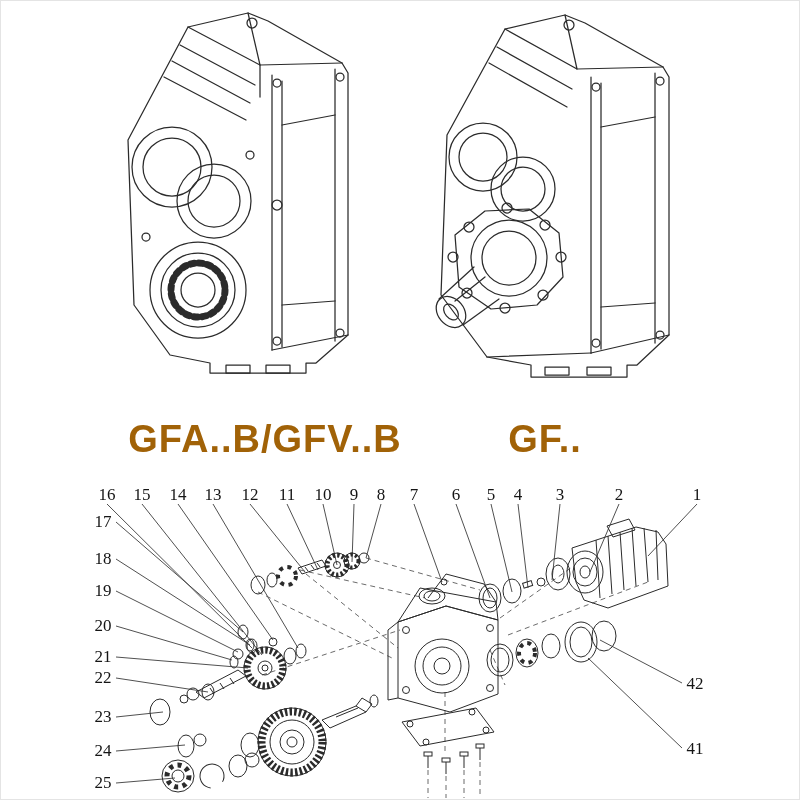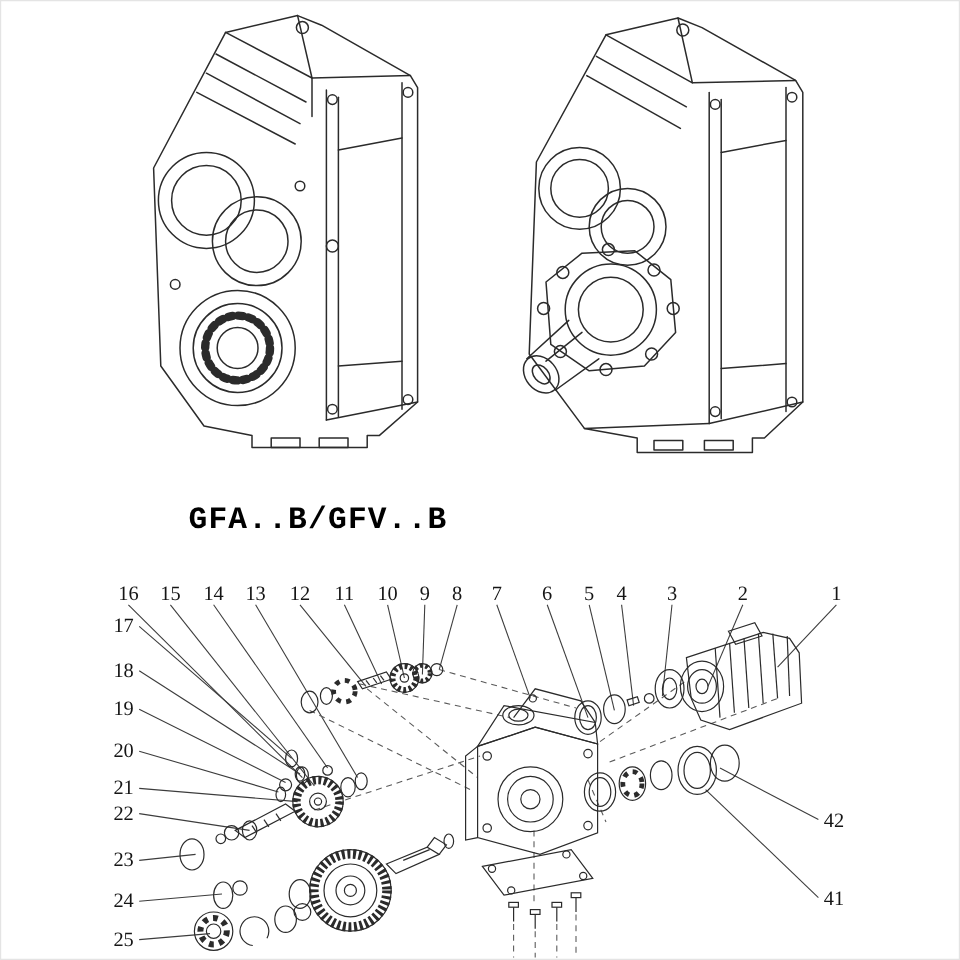--- a/index.html
+++ b/index.html
@@ -4,22 +4,22 @@
 <style>
   * { margin:0; padding:0; box-sizing:border-box; }
   html,body { background:#ffffff; }
   .page {
     position:relative; width:800px; height:800px; background:#ffffff;
     overflow:hidden; box-shadow: inset 0 0 0 1px #e4e4e4;
     font-family:"Liberation Serif", serif;
   }
   .drawing { position:absolute; }
   .product-label {
-    position:absolute; font-weight:bold; font-size:26px; color:#000000;
-    text-align:center; letter-spacing:1px; font-family:Liberation Mono, monospace;
+    position:absolute; font-weight:bold; font-size:38px; color:#a16207;
+    text-align:center; letter-spacing:1px; font-family:Liberation Sans, sans-serif;
   }
   
   .ln   { stroke:#2b2b2b; stroke-width:1.25; fill:none; stroke-linejoin:round; stroke-linecap:round; }
   .ln2  { stroke:#2b2b2b; stroke-width:1; fill:none; }
   .leader { stroke:#3c3c3c; stroke-width:0.9; fill:none; }
   .dash { stroke:#5a5a5a; stroke-width:0.9; fill:none; stroke-dasharray:5 4; }
   .teeth { stroke:#2b2b2b; fill:none; stroke-dasharray:2.5 2.2; }
   .balls { stroke:#2b2b2b; fill:none; stroke-dasharray:4 4.5; }
   .num { font-size:17px; font-family:"Liberation Serif", serif; fill:#151515; }
 </style>
@@ -123,20 +123,21 @@
         <line x1="30" y1="296" x2="60" y2="272"></line>
       </g>
 
       <path d="M120,362 h24 v8 h-24 z"></path>
       <path d="M162,362 h24 v8 h-24 z"></path>
       <path d="M62,352 L166,348"></path>
     </g>
   </svg>
 
   <div class="product-label" style="left:115px; top:418px; width:300px;">GFA..B/GFV..B</div>
+  <div class="product-label" style="left:445px; top:418px; width:200px;">GF..</div>
 
   <svg class="drawing" style="left:0; top:470px;" width="800" height="330" viewBox="0 0 800 330">
 
     <g>
       <text class="num" x="107" y="30" text-anchor="middle">16</text>
       <text class="num" x="142" y="30" text-anchor="middle">15</text>
       <text class="num" x="178" y="30" text-anchor="middle">14</text>
       <text class="num" x="213" y="30" text-anchor="middle">13</text>
       <text class="num" x="250" y="30" text-anchor="middle">12</text>
       <text class="num" x="287" y="30" text-anchor="middle">11</text>

